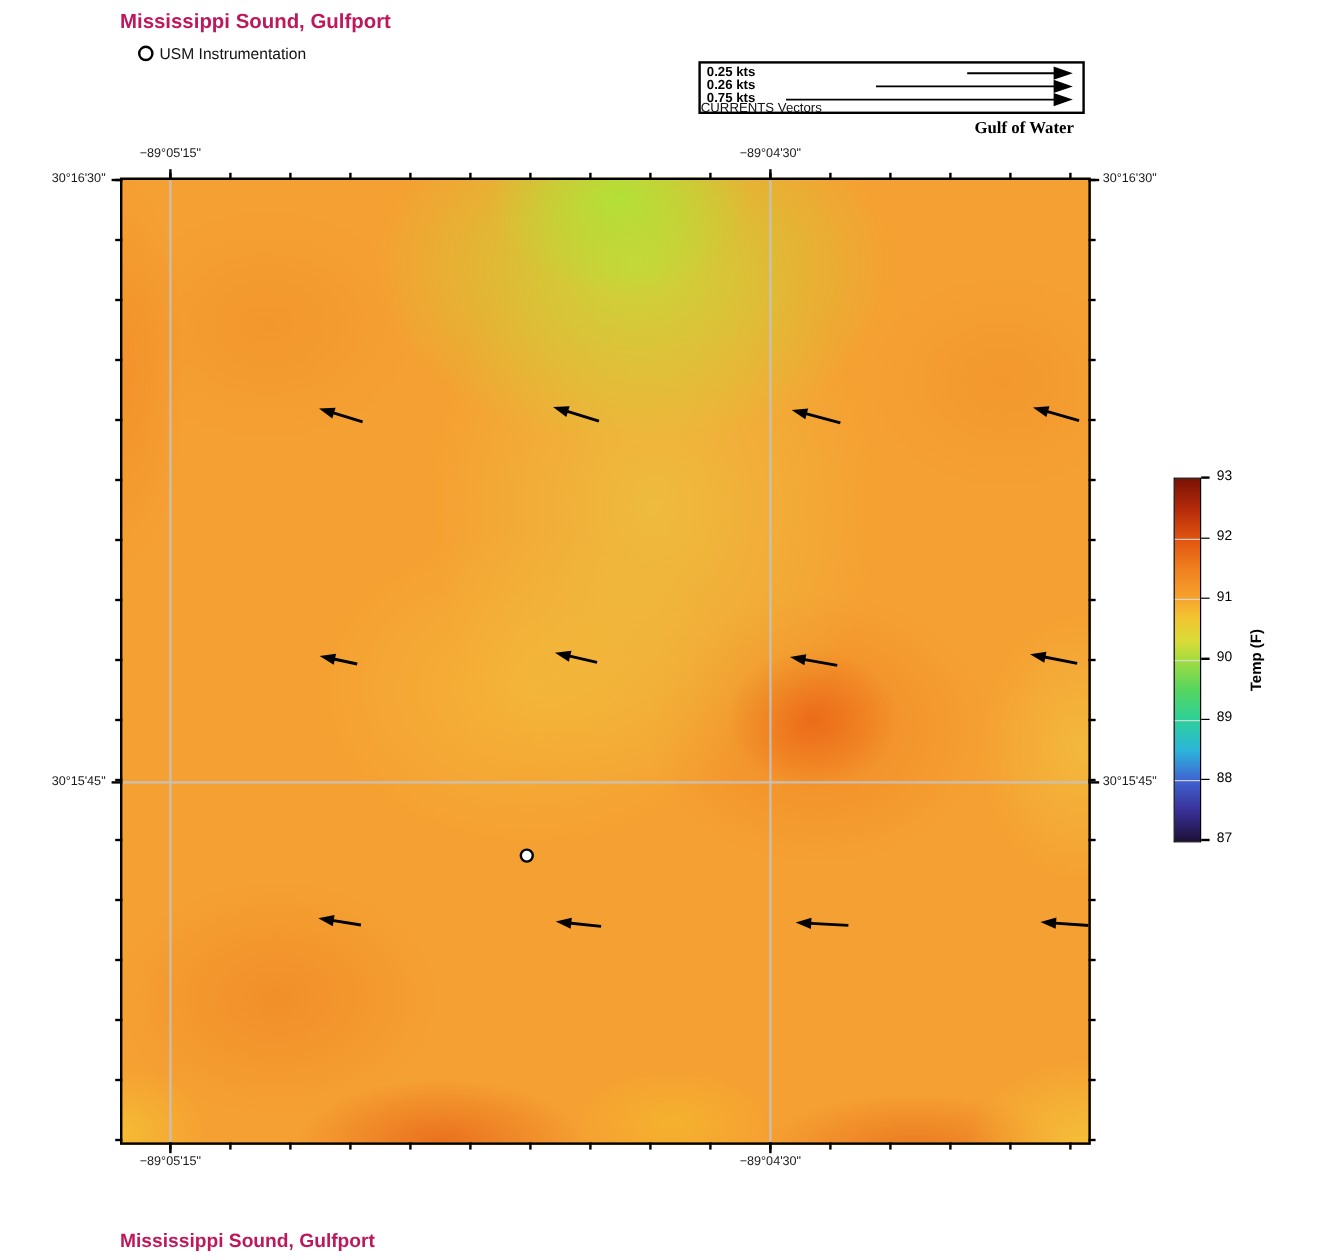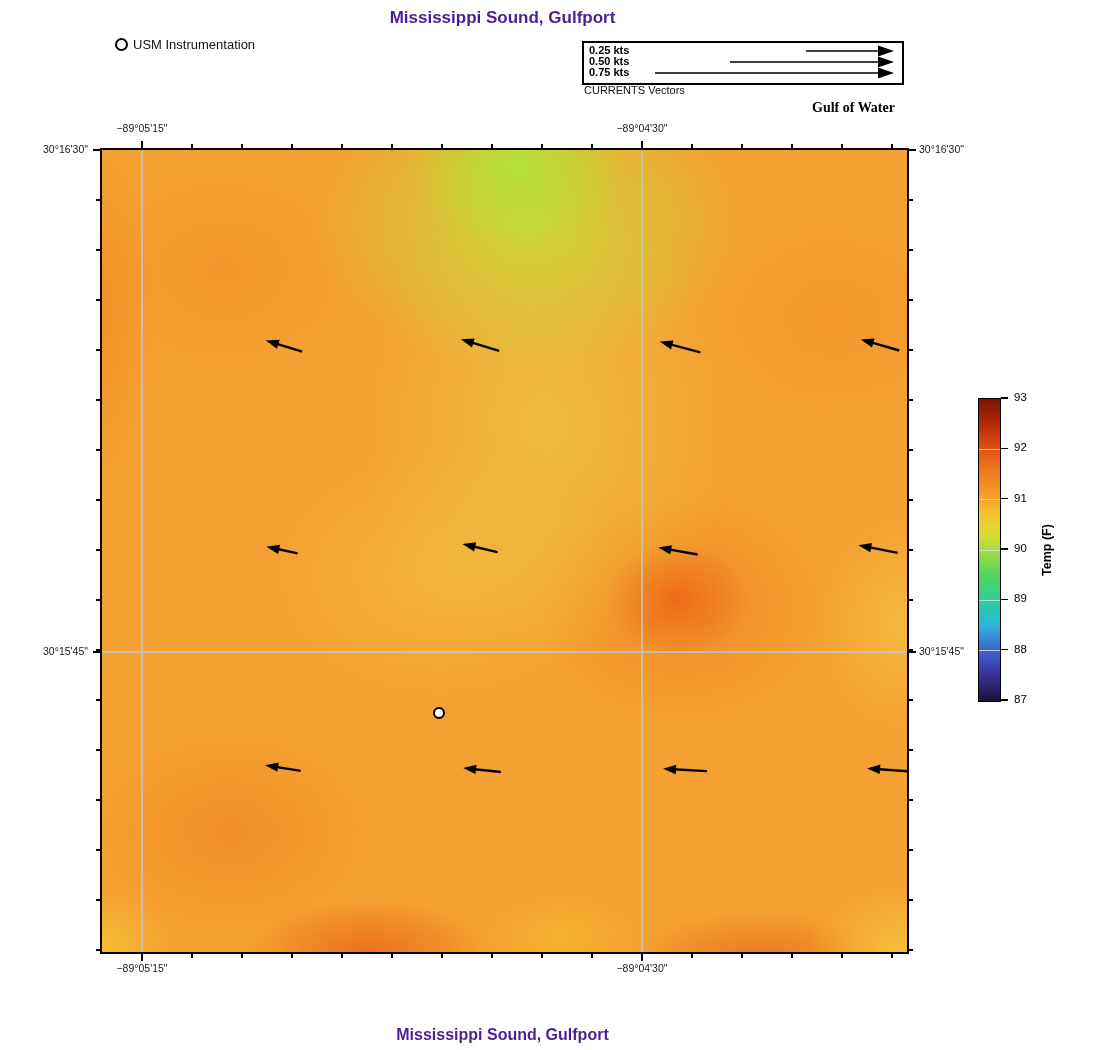--- a/index.html
+++ b/index.html
@@ -1,19 +1,19 @@
 <!DOCTYPE html>
 <html><head>
 <meta charset="utf-8">
 <style>
   html,body{margin:0;padding:0;background:#fff;}
   #page{position:relative;width:1100px;height:1050px;background:#ffffff;
         font-family:"Liberation Sans",sans-serif;overflow:hidden;}
   .abs{position:absolute;}
-  .title-sans{font-weight:bold;font-size:17px;color:#4c1d95;text-align:center;}
+  .title-sans{font-weight:bold;font-size:17px;color:#be185d;text-align:left;}
   .title-serif{font-family:"Liberation Serif","DejaVu Serif",serif;font-weight:bold;font-size:18px;color:#000;text-align:center;white-space:nowrap;}
   .gulf-serif{font-family:"Liberation Serif","DejaVu Serif",serif;font-weight:bold;font-size:14px;color:#000;white-space:nowrap;}
   .ticklabel{position:absolute;font-size:10.5px;color:#1a1a1a;white-space:nowrap;}
   .cb-ticklabel{position:absolute;font-size:11.5px;color:#000;}
   #map{position:absolute;left:100px;top:148px;width:805px;height:802px;
        border:2px solid #000;box-sizing:content-box;overflow:hidden;
        background-color:#f5a032;
        background-image:
         radial-gradient(150px 110px at 51.5% 2%, rgba(177,226,55,0.95), rgba(177,226,55,0) 72%),
         radial-gradient(290px 200px at 53% 9%, rgba(193,223,58,0.85), rgba(193,223,58,0) 75%),
@@ -26,21 +26,21 @@
         radial-gradient(100px 80px at 71.5% 56%, rgba(235,99,21,0.8), rgba(235,99,21,0) 72%),
         radial-gradient(190px 150px at 72% 57%, rgba(237,118,28,0.5), rgba(237,118,28,0) 75%),
         radial-gradient(160px 70px at 33% 100%, rgba(231,100,24,0.8), rgba(231,100,24,0) 75%),
         radial-gradient(170px 65px at 82% 101%, rgba(231,106,26,0.75), rgba(231,106,26,0) 75%),
         radial-gradient(180px 130px at 16% 85%, rgba(237,126,31,0.5), rgba(237,126,31,0) 75%),
         radial-gradient(170px 130px at 15% 15%, rgba(239,140,38,0.45), rgba(239,140,38,0) 75%),
         radial-gradient(150px 120px at 91% 21%, rgba(239,140,38,0.4), rgba(239,140,38,0) 75%),
         radial-gradient(70px 220px at 0% 20%, rgba(239,132,34,0.5), rgba(239,132,34,0) 75%);}
   .gridline{position:absolute;background:rgba(195,195,195,0.85);}
   .tickmark{position:absolute;background:#000;}
-  #legend-box{position:absolute;left:582px;top:41px;width:318px;height:40px;border:2px solid #000;background:#fff;}
+  #legend-box{position:absolute;left:582px;top:51px;width:318px;height:40px;border:2px solid #000;background:#fff;}
   .legend-label{position:absolute;left:5px;font-size:11px;font-weight:bold;color:#000;line-height:11px;}
   #usm-circle{position:absolute;left:115px;top:38px;width:9px;height:9px;border:2.5px solid #000;border-radius:50%;background:#fff;}
   #usm-label{position:absolute;left:133px;top:37px;font-size:13px;font-weight:normal;color:#111;}
   #currents-caption{position:absolute;left:584px;top:84px;font-size:11px;font-weight:normal;color:#111;}
   #colorbar{position:absolute;left:978px;top:398px;width:21px;height:302px;border:1.5px solid #000;box-sizing:content-box;}
   .cb-line{position:absolute;left:0;width:100%;height:1px;background:rgba(220,220,220,0.9);}
   #cb-title{position:absolute;left:1040px;top:470px;width:16px;height:160px;font-size:12.5px;font-weight:bold;color:#000;
             writing-mode:vertical-rl;transform:rotate(180deg);text-align:center;white-space:nowrap;}
   #station-marker{position:absolute;width:8px;height:8px;border:2.5px solid #000;border-radius:50%;background:#fff;}
   svg{position:absolute;overflow:visible;}
@@ -58,21 +58,21 @@
   <div id="legend-box">
       <svg viewBox="0 0 318 40" style="left:0;top:0;width:318px;height:40px;">
         <line x1="222" y1="8" x2="296" y2="8" stroke="#000" stroke-width="1.6"></line>
         <path d="M 310 8 L 294 13.5 L 294 2.5 Z" fill="#000"></path>
         <line x1="146" y1="19" x2="296" y2="19" stroke="#000" stroke-width="1.6"></line>
         <path d="M 310 19 L 294 24.5 L 294 13.5 Z" fill="#000"></path>
         <line x1="71" y1="30" x2="296" y2="30" stroke="#000" stroke-width="1.6"></line>
         <path d="M 310 30 L 294 35.5 L 294 24.5 Z" fill="#000"></path>
       </svg>
       <div class="legend-label" style="top: 2px;">0.25 kts</div>
-      <div class="legend-label" style="top: 13px;">0.50 kts</div>
+      <div class="legend-label" style="top: 13px;">0.26 kts</div>
       <div class="legend-label" style="top: 24px;">0.75 kts</div>
     </div>
   <div id="currents-caption">CURRENTS Vectors</div>
 
   <div class="abs gulf-serif" style="left:812px;top:100px;">Gulf of Water</div>
 
   <div id="map">
     <svg id="vec-svg" style="left:0;top:0;width:805px;height:802px;" viewBox="0 0 805 802">
         <g transform="translate(182,196) rotate(197)">
           <line x1="-19" y1="0" x2="10" y2="0" stroke="#000" stroke-width="2.4"></line>

